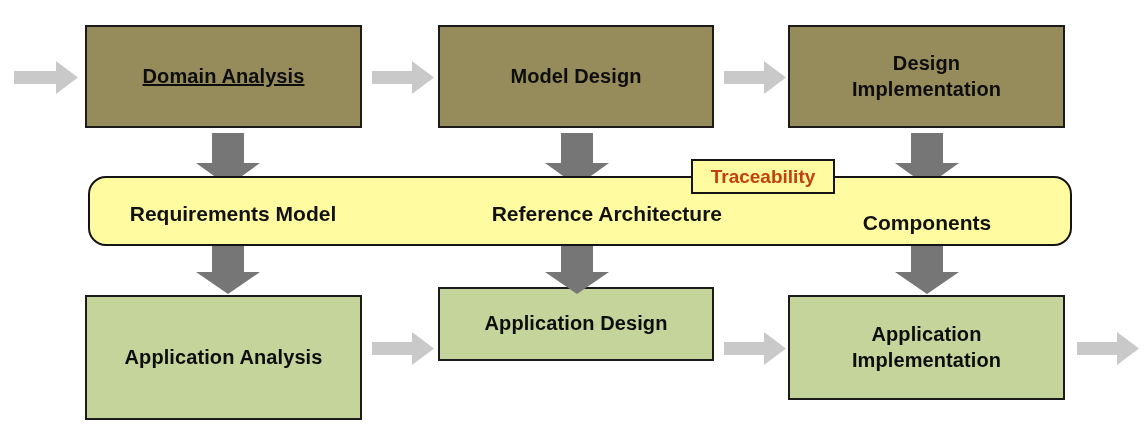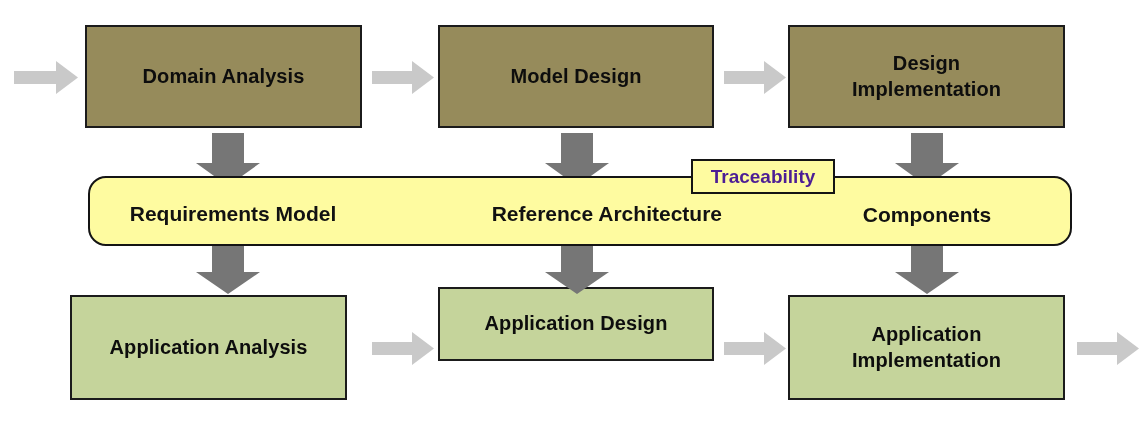--- a/index.html
+++ b/index.html
@@ -19,21 +19,21 @@
 
   
   .band{position:absolute;box-sizing:border-box;background:#FEFBA0;
         border:2px solid #141414;border-radius:18px;}
   .band-label{position:absolute;font-size:21px;color:#121212;font-weight:bold;
               text-align:center;white-space:nowrap;line-height:1;}
 
   
   .tracebox{position:absolute;box-sizing:border-box;background:#FEFBA0;
             border:2px solid #141414;display:flex;align-items:center;
-            justify-content:center;font-weight:bold;font-size:19px;color:#4c1d95;
+            justify-content:center;font-weight:bold;font-size:19px;color:#c2410c;
             z-index:6;white-space:nowrap;}
 
   
   .arr{position:absolute;}
   .arr svg{display:block;overflow:visible;}
   .arr-h{z-index:2;}
   .arr-v{z-index:4;}
 </style>
 </head>
 <body>
@@ -51,21 +51,21 @@
       <path d="M0 10 L40 10 L40 0 L62 16.5 L40 33 L40 23 L0 23 Z" fill="#C9C9C9"></path>
     </svg>
   </div>
 
   <div class="arr arr-h" style="left:724px;top:61px;">
     <svg width="62" height="33" viewBox="0 0 62 33">
       <path d="M0 10 L40 10 L40 0 L62 16.5 L40 33 L40 23 L0 23 Z" fill="#C9C9C9"></path>
     </svg>
   </div>
 
-  <div class="pbox domain" style="left:85px;top:25px;width:277px;height:103px;">
+  <div class="pbox domain" style="left:85px;top:25px;width:277px;height:103px;text-decoration:underline;">
     <span>Domain Analysis</span>
   </div>
 
   <div class="pbox domain" style="left:438px;top:25px;width:276px;height:103px;">
     <span>Model Design</span>
   </div>
 
   <div class="pbox domain" style="left:788px;top:25px;width:277px;height:103px;flex-direction:column;">
     <span>Design</span>
     <span>Implementation</span>
@@ -86,21 +86,21 @@
       <path d="M16 0 L48 0 L48 30 L64 30 L32 53 L0 30 L16 30 Z" fill="#767676"></path>
     </svg>
   </div>
 
   <div class="band" style="left:88px;top:176px;width:984px;height:70px;z-index:5;"></div>
 
   <div class="band-label" style="left:88px;top:203px;width:290px;z-index:7;">Requirements Model</div>
 
   <div class="band-label" style="left:432px;top:203px;width:290px;z-index:7;text-align:right;">Reference Architecture</div>
 
-  <div class="band-label" style="left:782px;top:204px;width:290px;z-index:7;">Components</div>
+  <div class="band-label" style="left:782px;top:212px;width:290px;z-index:7;">Components</div>
 
   <div class="tracebox" style="left:691px;top:159px;width:144px;height:35px;">
     <span>Traceability</span>
   </div>
 
   <div class="arr arr-v" style="left:196px;top:243px;">
     <svg width="64" height="51" viewBox="0 0 64 51">
       <path d="M16 0 L48 0 L48 29 L64 29 L32 51 L0 29 L16 29 Z" fill="#767676"></path>
     </svg>
   </div>
@@ -124,21 +124,21 @@
     <svg width="62" height="33" viewBox="0 0 62 33">
       <path d="M0 10 L40 10 L40 0 L62 16.5 L40 33 L40 23 L0 23 Z" fill="#C9C9C9"></path>
     </svg>
   </div>
   <div class="arr arr-h" style="left:1077px;top:332px;">
     <svg width="62" height="33" viewBox="0 0 62 33">
       <path d="M0 10 L40 10 L40 0 L62 16.5 L40 33 L40 23 L0 23 Z" fill="#C9C9C9"></path>
     </svg>
   </div>
 
-  <div class="pbox app" style="left:70px;top:295px;width:277px;height:105px;">
+  <div class="pbox app" style="left:85px;top:295px;width:277px;height:125px;">
     <span>Application Analysis</span>
   </div>
 
   <div class="pbox app" style="left:438px;top:287px;width:276px;height:74px;">
     <span>Application Design</span>
   </div>
 
   <div class="pbox app" style="left:788px;top:295px;width:277px;height:105px;flex-direction:column;">
     <span>Application</span>
     <span>Implementation</span>

